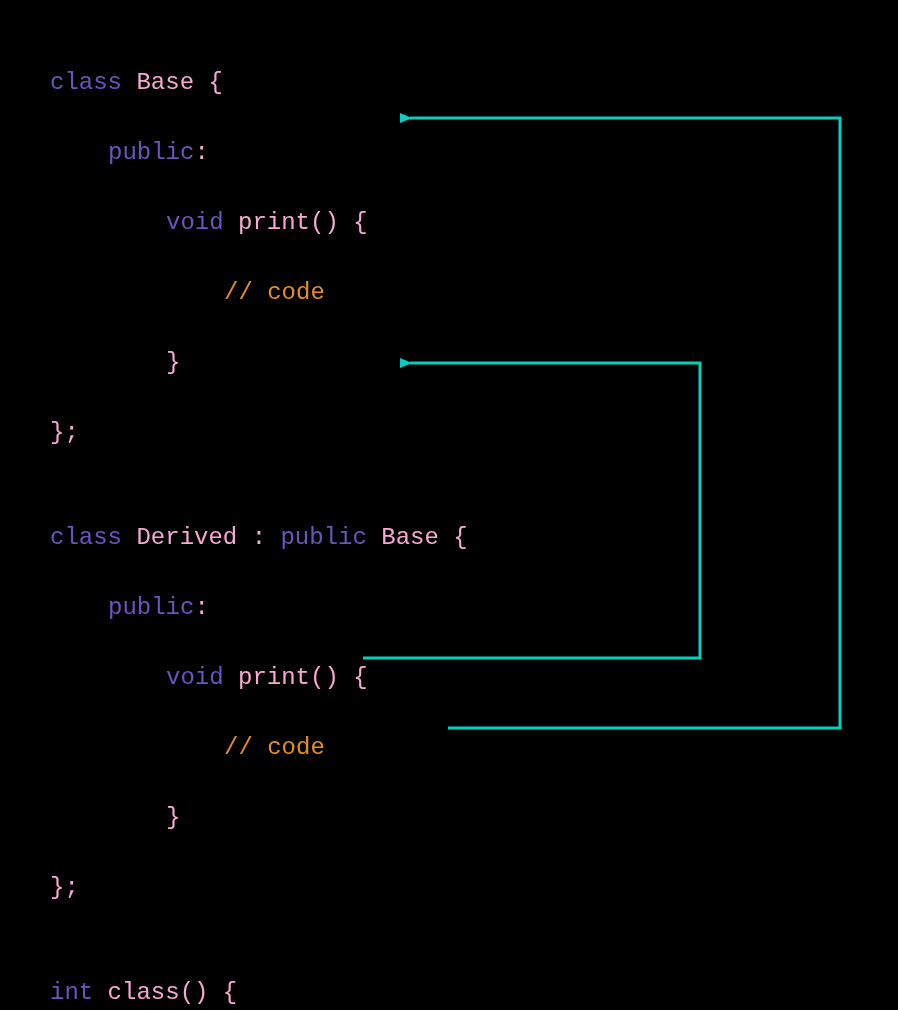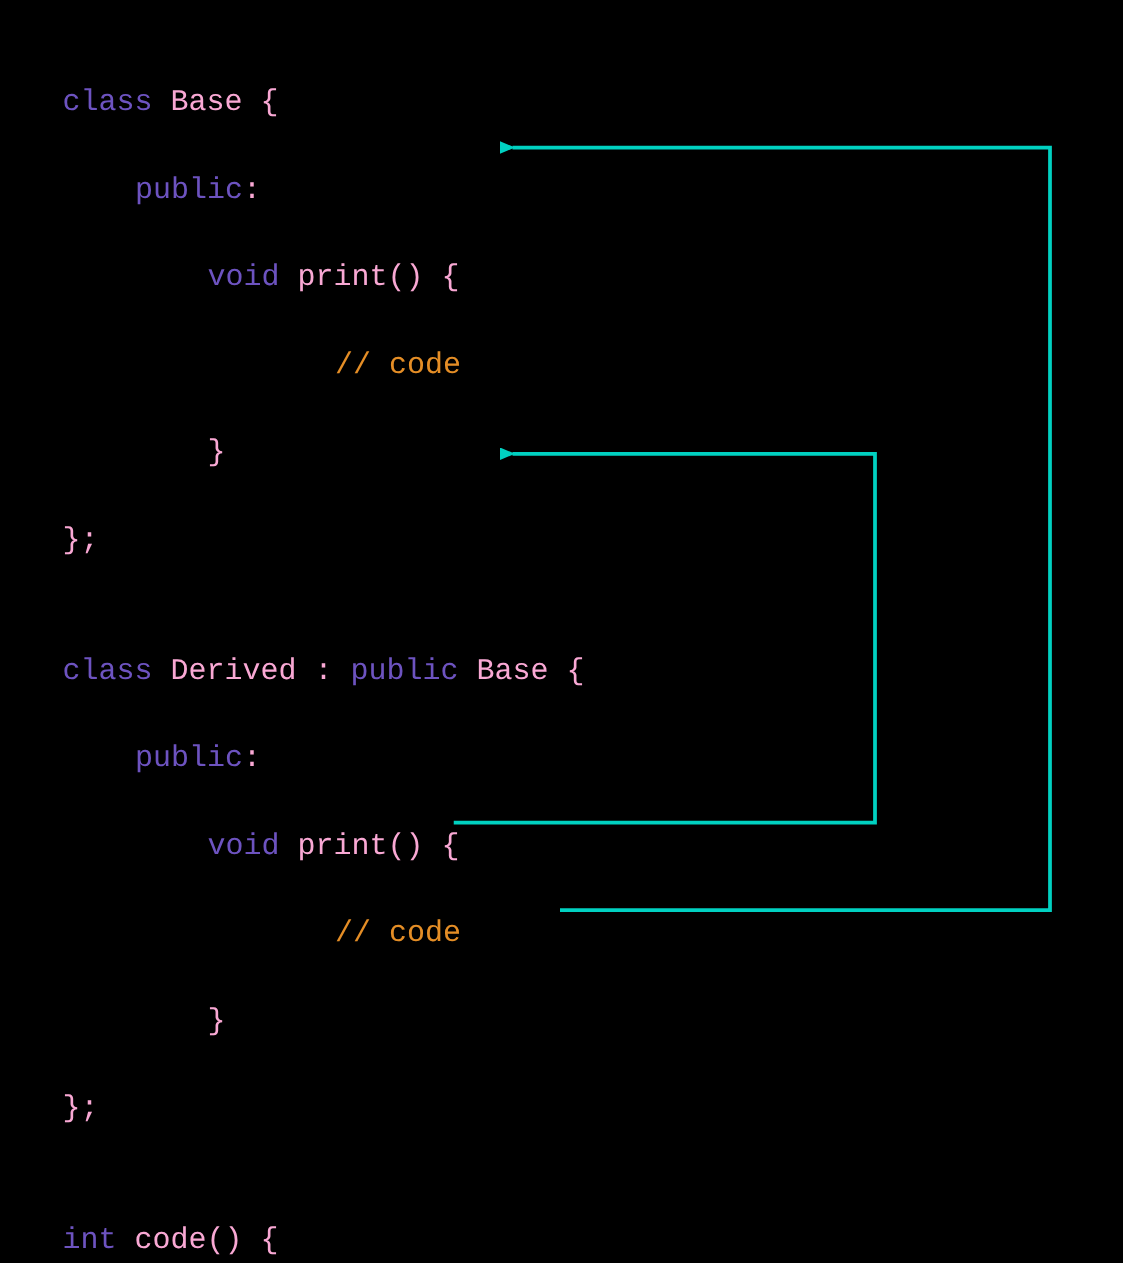--- a/index.html
+++ b/index.html
@@ -16,21 +16,21 @@
   .code-area {
     position: absolute;
     top: 30px;
     left: 50px;
     line-height: 35px;
     white-space: pre;
   }
   .line { display: block; }
   .kw-purple { color: #6d53c0; margin-top: 40px; }
   .ident { color: #f9a8d4; }       
-  .comment { color: #e58e26; margin-left: 44px; }     
+  .comment { color: #e58e26; }     
   .sp1 { display: inline-block; width: 58px; } 
   svg.overlay {
     position: absolute;
     top: 0;
     left: 0;
     pointer-events: none;
   }
 </style>
 </head>
 <body>
@@ -43,21 +43,21 @@
 <span class="line"><span class="sp1"></span><span class="sp1"></span><span class="ident">}</span></span>
 <span class="line"><span class="ident">};</span></span>
 <span class="line"><span class="ident"></span></span>
 <span class="line"><span class="kw-purple">class</span><span class="ident"> Derived : </span><span class="kw-purple">public</span><span class="ident"> Base {</span></span>
 <span class="line"><span class="sp1"></span><span class="kw-purple">public</span><span class="ident">:</span></span>
 <span class="line"><span class="sp1"></span><span class="sp1"></span><span class="kw-purple">void</span><span class="ident"> print() {</span></span>
 <span class="line"><span class="sp1"></span><span class="sp1"></span><span class="sp1"></span><span class="comment">// code</span></span>
 <span class="line"><span class="sp1"></span><span class="sp1"></span><span class="ident">}</span></span>
 <span class="line"><span class="ident">};</span></span>
 <span class="line"><span class="ident"></span></span>
-<span class="line"><span class="kw-purple">int</span><span class="ident"> code() {</span></span>
+<span class="line"><span class="kw-purple">int</span><span class="ident"> class() {</span></span>
 
 <span class="line"><span class="ident"></span></span>
 
 <span class="line"><span class="ident"></span></span>
 
 <span class="line"><span class="ident"></span></span>
 
 
 </div>
 

